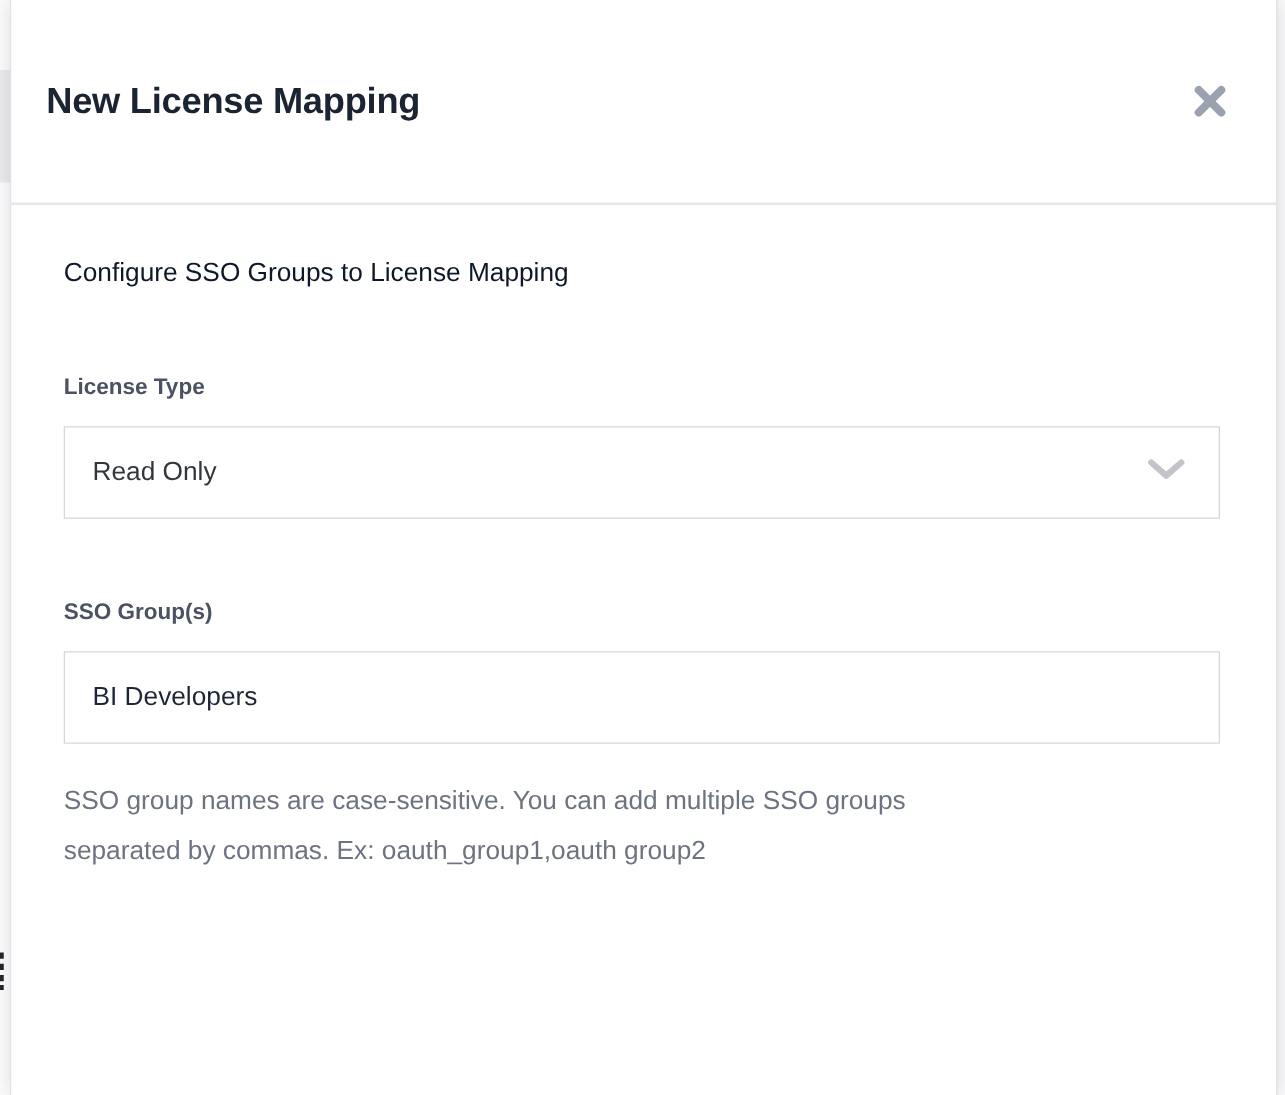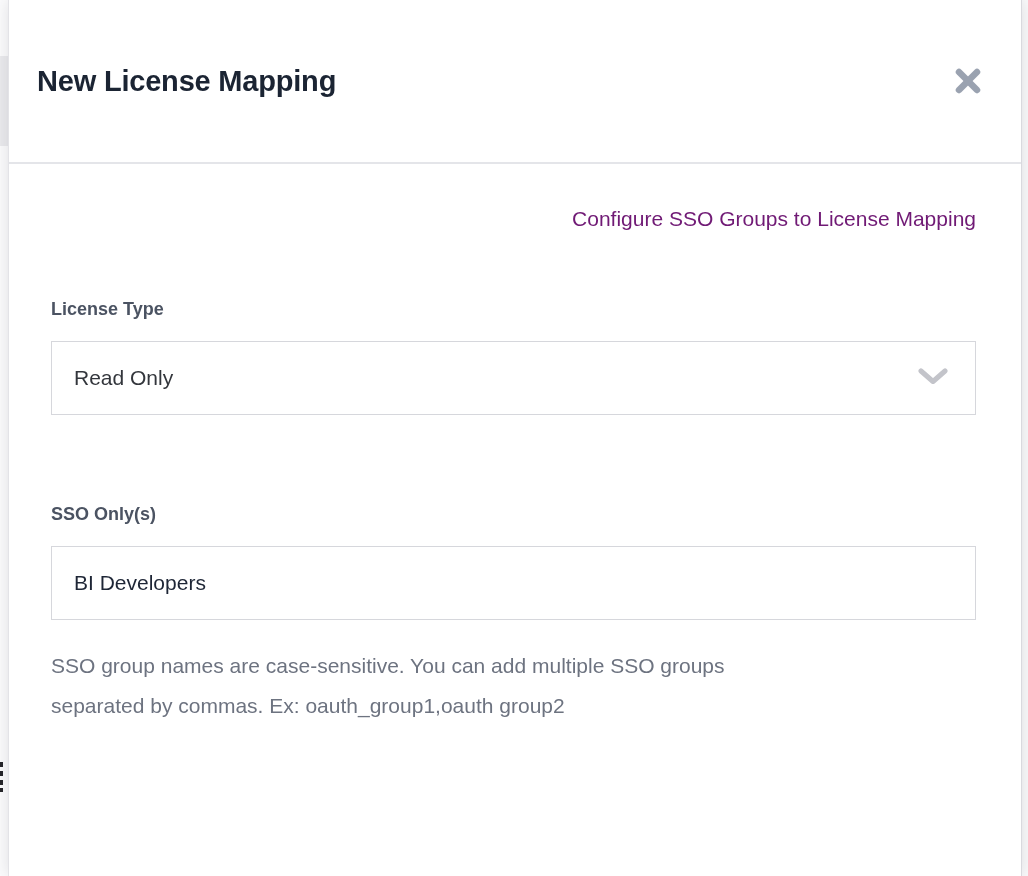--- a/index.html
+++ b/index.html
@@ -49,24 +49,23 @@
   .close-btn {
     background: none; border: none; cursor: pointer;
     width: 28px; height: 28px; padding: 0;
     display: flex; align-items: center; justify-content: center;
   }
   .close-btn svg { display: block; }
 
   .modal-body { padding: 42px 45px 0 42px; }
 
   .section-heading {
-    font-size: 21px; color: #701a75; line-height: 26px;
+    font-size: 21px; color: #0f172a; line-height: 26px;
     font-weight: 400;
     margin-bottom: 67px;
-    text-align: right;
   }
 
   .field-label {
     display: block;
     font-size: 18px; font-weight: 700; color: #4b5362;
     line-height: 21px;
     margin-bottom: 21px;
   }
 
   .combo, .text-input {
@@ -78,21 +77,21 @@
   .combo {
     display: flex; align-items: center; justify-content: space-between;
     padding: 0 27px 0 22px;
     cursor: pointer;
   }
   .combo-value {
     font-size: 21px; color: #33363c;
   }
   .chevron { flex: none; }
 
-  .field-group-license { margin-bottom: 89px; }
+  .field-group-license { margin-bottom: 64px; }
 
   .text-input {
     padding: 13px 22px;
     font-size: 21px; color: #1e2636;
     font-family: "Liberation Sans", sans-serif;
     outline: none;
   }
 
   .help-text {
     margin-top: 26px;
@@ -134,21 +133,21 @@
         <span class="combo-value">Read Only</span>
         <span class="chevron">
           <svg width="30" height="17" viewBox="0 0 30 17">
             <polyline points="3,3 15,13.5 27,3" fill="none" stroke="#c3c4ca" stroke-width="5" stroke-linecap="round" stroke-linejoin="round"></polyline>
           </svg>
         </span>
       </div>
     </div>
 
     <div class="field-group-sso">
-      <label class="field-label">SSO Only(s)</label>
+      <label class="field-label">SSO Group(s)</label>
       <input class="text-input" type="text" value="BI Developers" style="">
       <div class="help-text">
         <span>SSO group names are case-sensitive. You can add multiple SSO groups</span>
         <span>separated by commas. Ex: oauth_group1,oauth group2</span>
       </div>
     </div>
 
   </div>
 </div>
 

